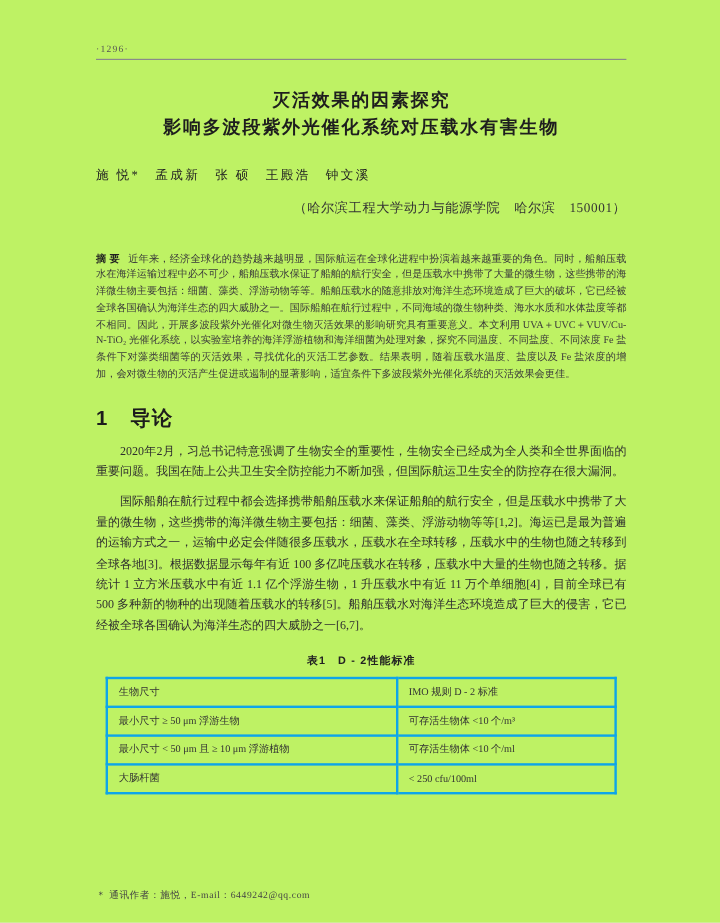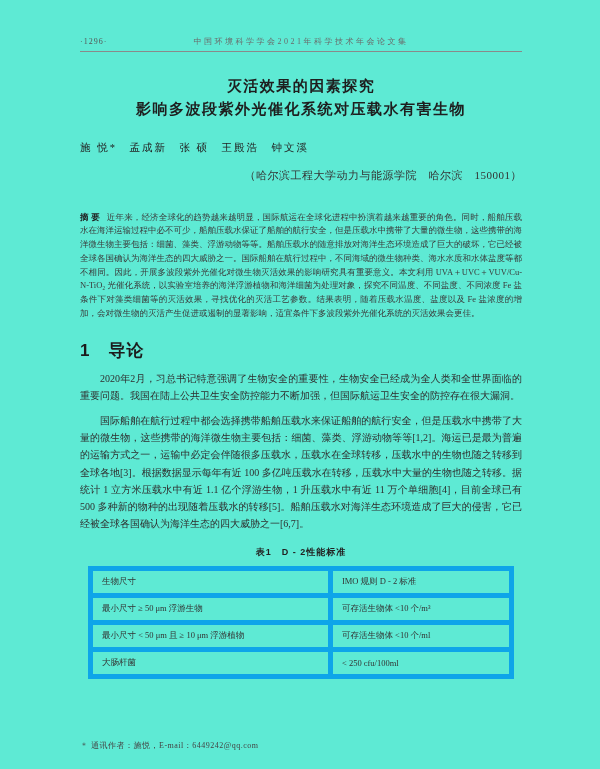--- a/index.html
+++ b/index.html
@@ -1,19 +1,19 @@
 <!DOCTYPE html>
 <html><head>
 <meta charset="utf-8">
 <style>
   * { margin:0; padding:0; box-sizing:border-box; }
   html,body { background:#e9e9e7; }
   .page {
     width:600px; height:769px; margin:0 auto; position:relative;
-    background:#5eead4; color:#2b2b2b; overflow:hidden;
+    background:#bef264; color:#2b2b2b; overflow:hidden;
     padding:36px 78px 0 80px;
     font-family:"Liberation Serif","DejaVu Serif",serif;
   }
   
   .runhead { display:flex; align-items:baseline; font-size:8px; color:#555; }
   .runhead .pagenum { width:70px; text-align:left; letter-spacing:1px; }
   .runhead .proc { flex:1; text-align:center; letter-spacing:2.5px; color:#6a6a6a; }
   .runhead .spacer { width:70px; }
   .head-rule { border:none; border-top:1px solid #8a8a8a; margin-top:4px; }
 
@@ -43,37 +43,36 @@
 
   .tbl-caption {
     margin-top:14px; text-align:center; font-size:9px; font-weight:bold;
     letter-spacing:1px; font-family:"Liberation Sans","DejaVu Sans",sans-serif; color:#222;
   }
   table.d2 {
     width:426px; margin:7px auto 0; border-collapse:collapse;
     font-size:8.5px; color:#333;
   }
   table.d2 th, table.d2 td {
-    border:5px solid #0ea5e9; padding:5px 9px; font-weight:normal; height:20px;
+    border:2px solid #0ea5e9; padding:5px 9px; font-weight:normal; height:20px;
   }
   table.d2 .c1 { width:57%; text-align:left; }
   table.d2 .c2 { width:43%; text-align:left; }
 
   .footnote {
     position:absolute; left:80px; bottom:18px; font-size:8px; color:#444; letter-spacing:0.5px;
   }
 </style>
 </head>
 <body>
 
 <div class="page">
 
   <div class="runhead">
     <span class="pagenum">·1296·</span>
-    <span class="proc">中国环境科学学会2021年科学技术年会论文集</span>
     <span class="spacer"></span>
   </div>
   <hr class="head-rule">
 
   <div class="title">
     <div>灭活效果的因素探究</div>
     <div>影响多波段紫外光催化系统对压载水有害生物</div>
   </div>
 
   <div class="authors">施 悦*　孟成新　张 硕　王殿浩　钟文溪</div>

